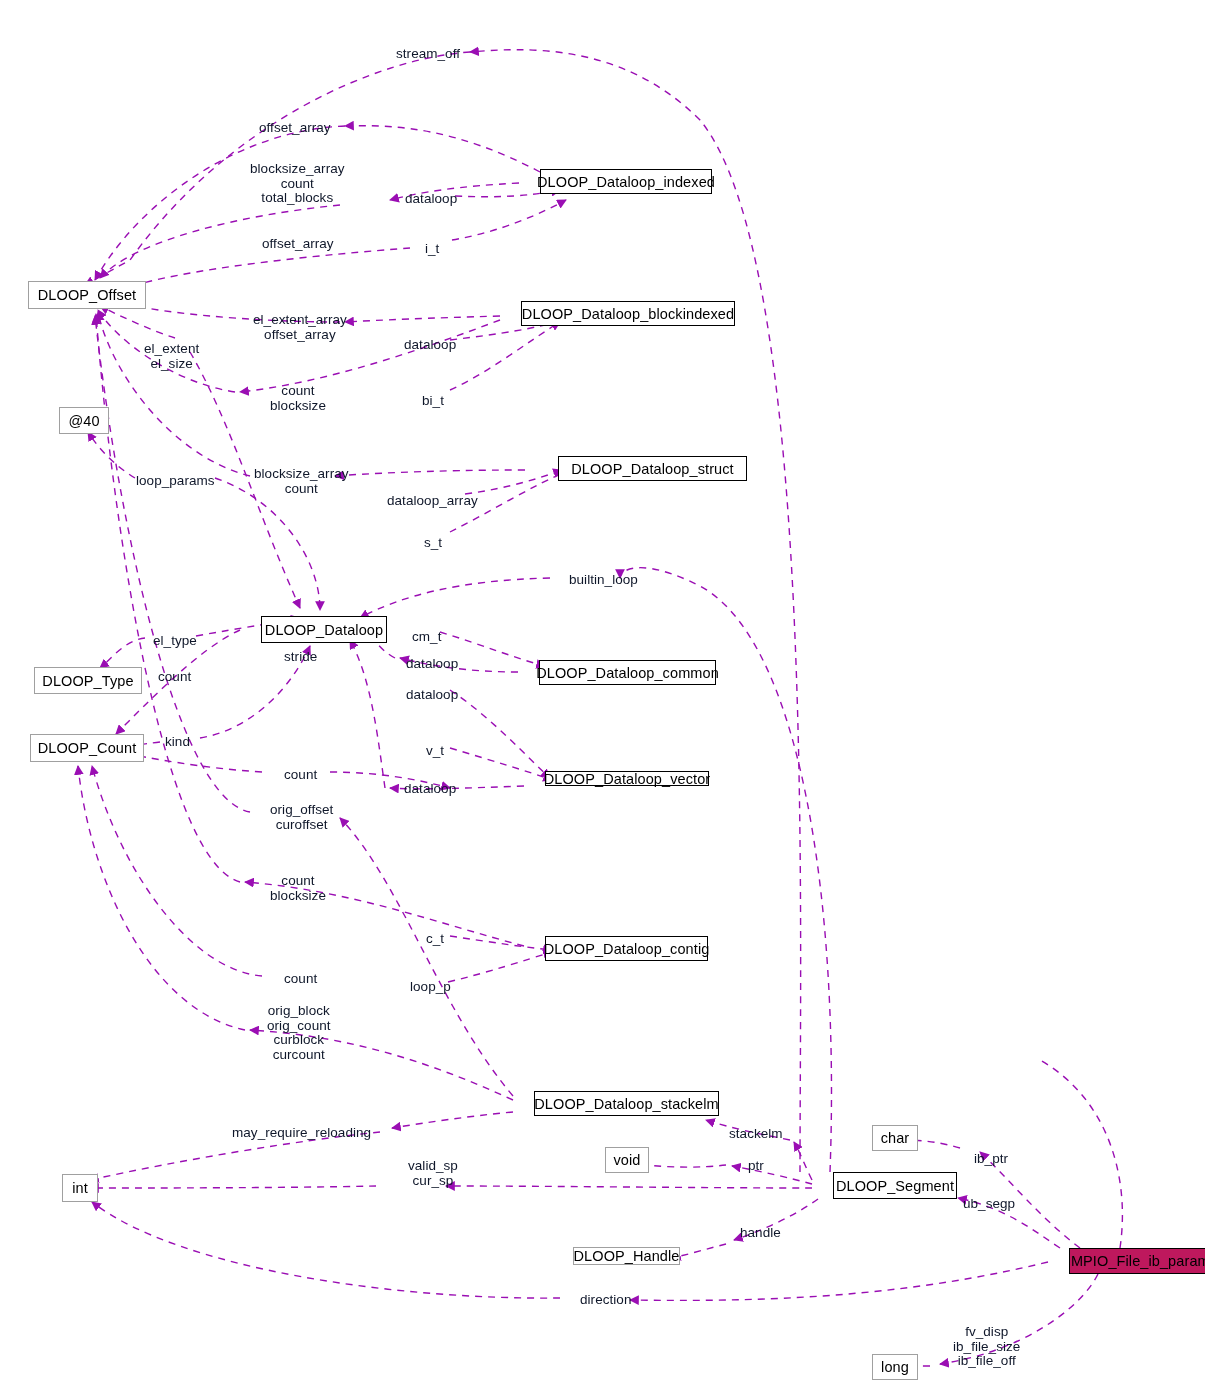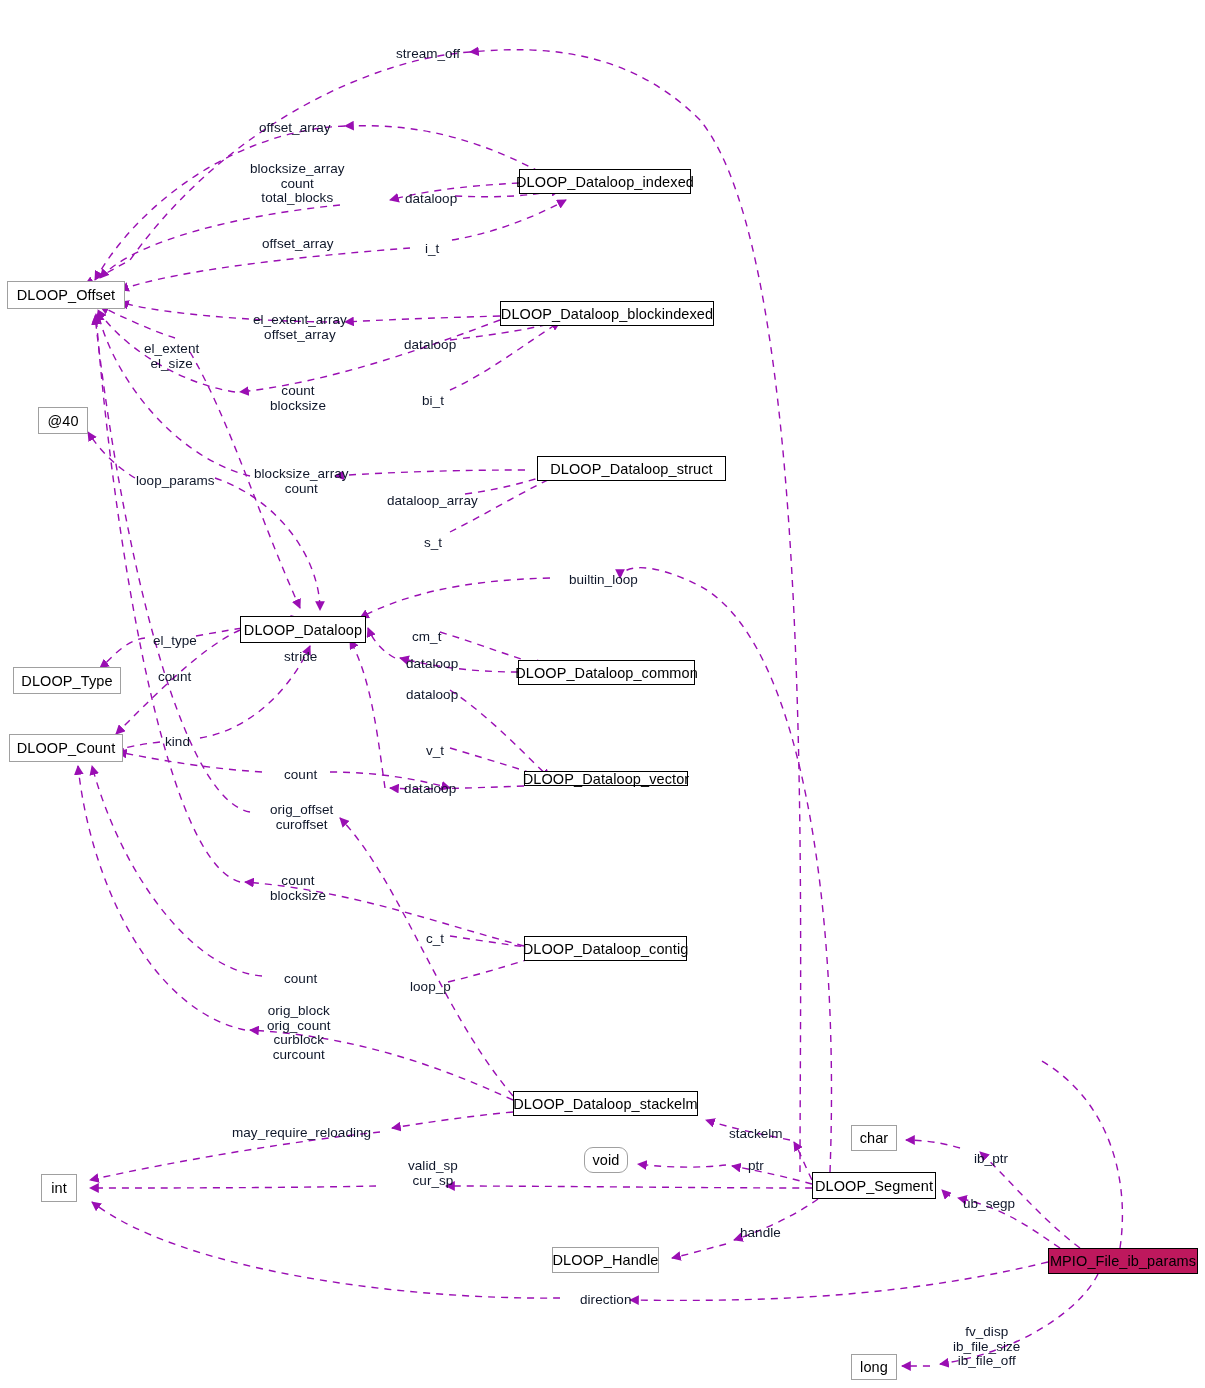--- a/index.html
+++ b/index.html
@@ -27,20 +27,21 @@
     position: absolute;
     box-sizing: border-box;
     display: flex;
     align-items: center;
     justify-content: center;
     font-size: 14.5px;
     color: #000000;
     white-space: nowrap;
     background: #ffffff;
     letter-spacing: 0.1px;
+    margin-left: 21px;
   }
   .node.grey-border {
     border: 1px solid #a0a0a0;
   }
   .node.black-border {
     border: 1px solid #000000;
   }
   .node.key-node {
     border: 1.6px solid #000000;
   }
@@ -187,25 +188,25 @@
   <div class="node grey-border" style="left:9px;    top:734px;  width:114px; height:28px;">DLOOP_Count</div>
   <div class="node grey-border" style="left:41px;   top:1174px; width:36px;  height:28px;">int</div>
   <div class="node key-node" style="left:240px;  top:616px;  width:126px; height:27px;">DLOOP_Dataloop</div>
   <div class="node black-border" style="left:519px;  top:169px;  width:172px; height:25px;">DLOOP_Dataloop_indexed</div>
   <div class="node black-border" style="left:500px;  top:301px;  width:214px; height:25px;">DLOOP_Dataloop_blockindexed</div>
   <div class="node black-border" style="left:537px;  top:456px;  width:189px; height:25px;">DLOOP_Dataloop_struct</div>
   <div class="node black-border" style="left:518px;  top:660px;  width:177px; height:25px;">DLOOP_Dataloop_common</div>
   <div class="node black-border" style="left:524px;  top:771px;  width:164px; height:15px;">DLOOP_Dataloop_vector</div>
   <div class="node black-border" style="left:524px;  top:936px;  width:163px; height:25px;">DLOOP_Dataloop_contig</div>
   <div class="node black-border" style="left:513px;  top:1091px; width:185px; height:25px;">DLOOP_Dataloop_stackelm</div>
-  <div class="node grey-border" style="left:584px;  top:1147px; width:44px;  height:26px;border-radius:9px;">void</div>
+  <div class="node grey-border" style="left:584px;  top:1147px; width:44px;  height:26px;">void</div>
   <div class="node grey-border" style="left:851px;  top:1125px; width:46px;  height:26px;">char</div>
   <div class="node grey-border" style="left:851px;  top:1354px; width:46px;  height:26px;">long</div>
   <div class="node black-border" style="left:812px;  top:1172px; width:124px; height:27px;">DLOOP_Segment</div>
-  <div class="node grey-border" style="left:552px;  top:1247px; width:107px; height:26px;">DLOOP_Handle</div>
+  <div class="node grey-border" style="left:552px;  top:1247px; width:107px; height:18px;">DLOOP_Handle</div>
   <div class="node highlight" style="left:1048px; top:1248px; width:150px; height:26px;">MPIO_File_ib_params</div>
 
   <div class="edge-label" style="left:396px; top:47px;">stream_off</div>
   <div class="edge-label" style="left:259px; top:121px;">offset_array</div>
   <div class="edge-label" style="left:250px; top:162px;">blocksize_array
 count
 total_blocks</div>
   <div class="edge-label" style="left:405px; top:192px;">dataloop</div>
   <div class="edge-label" style="left:262px; top:237px;">offset_array</div>
   <div class="edge-label" style="left:425px; top:242px;">i_t</div>

